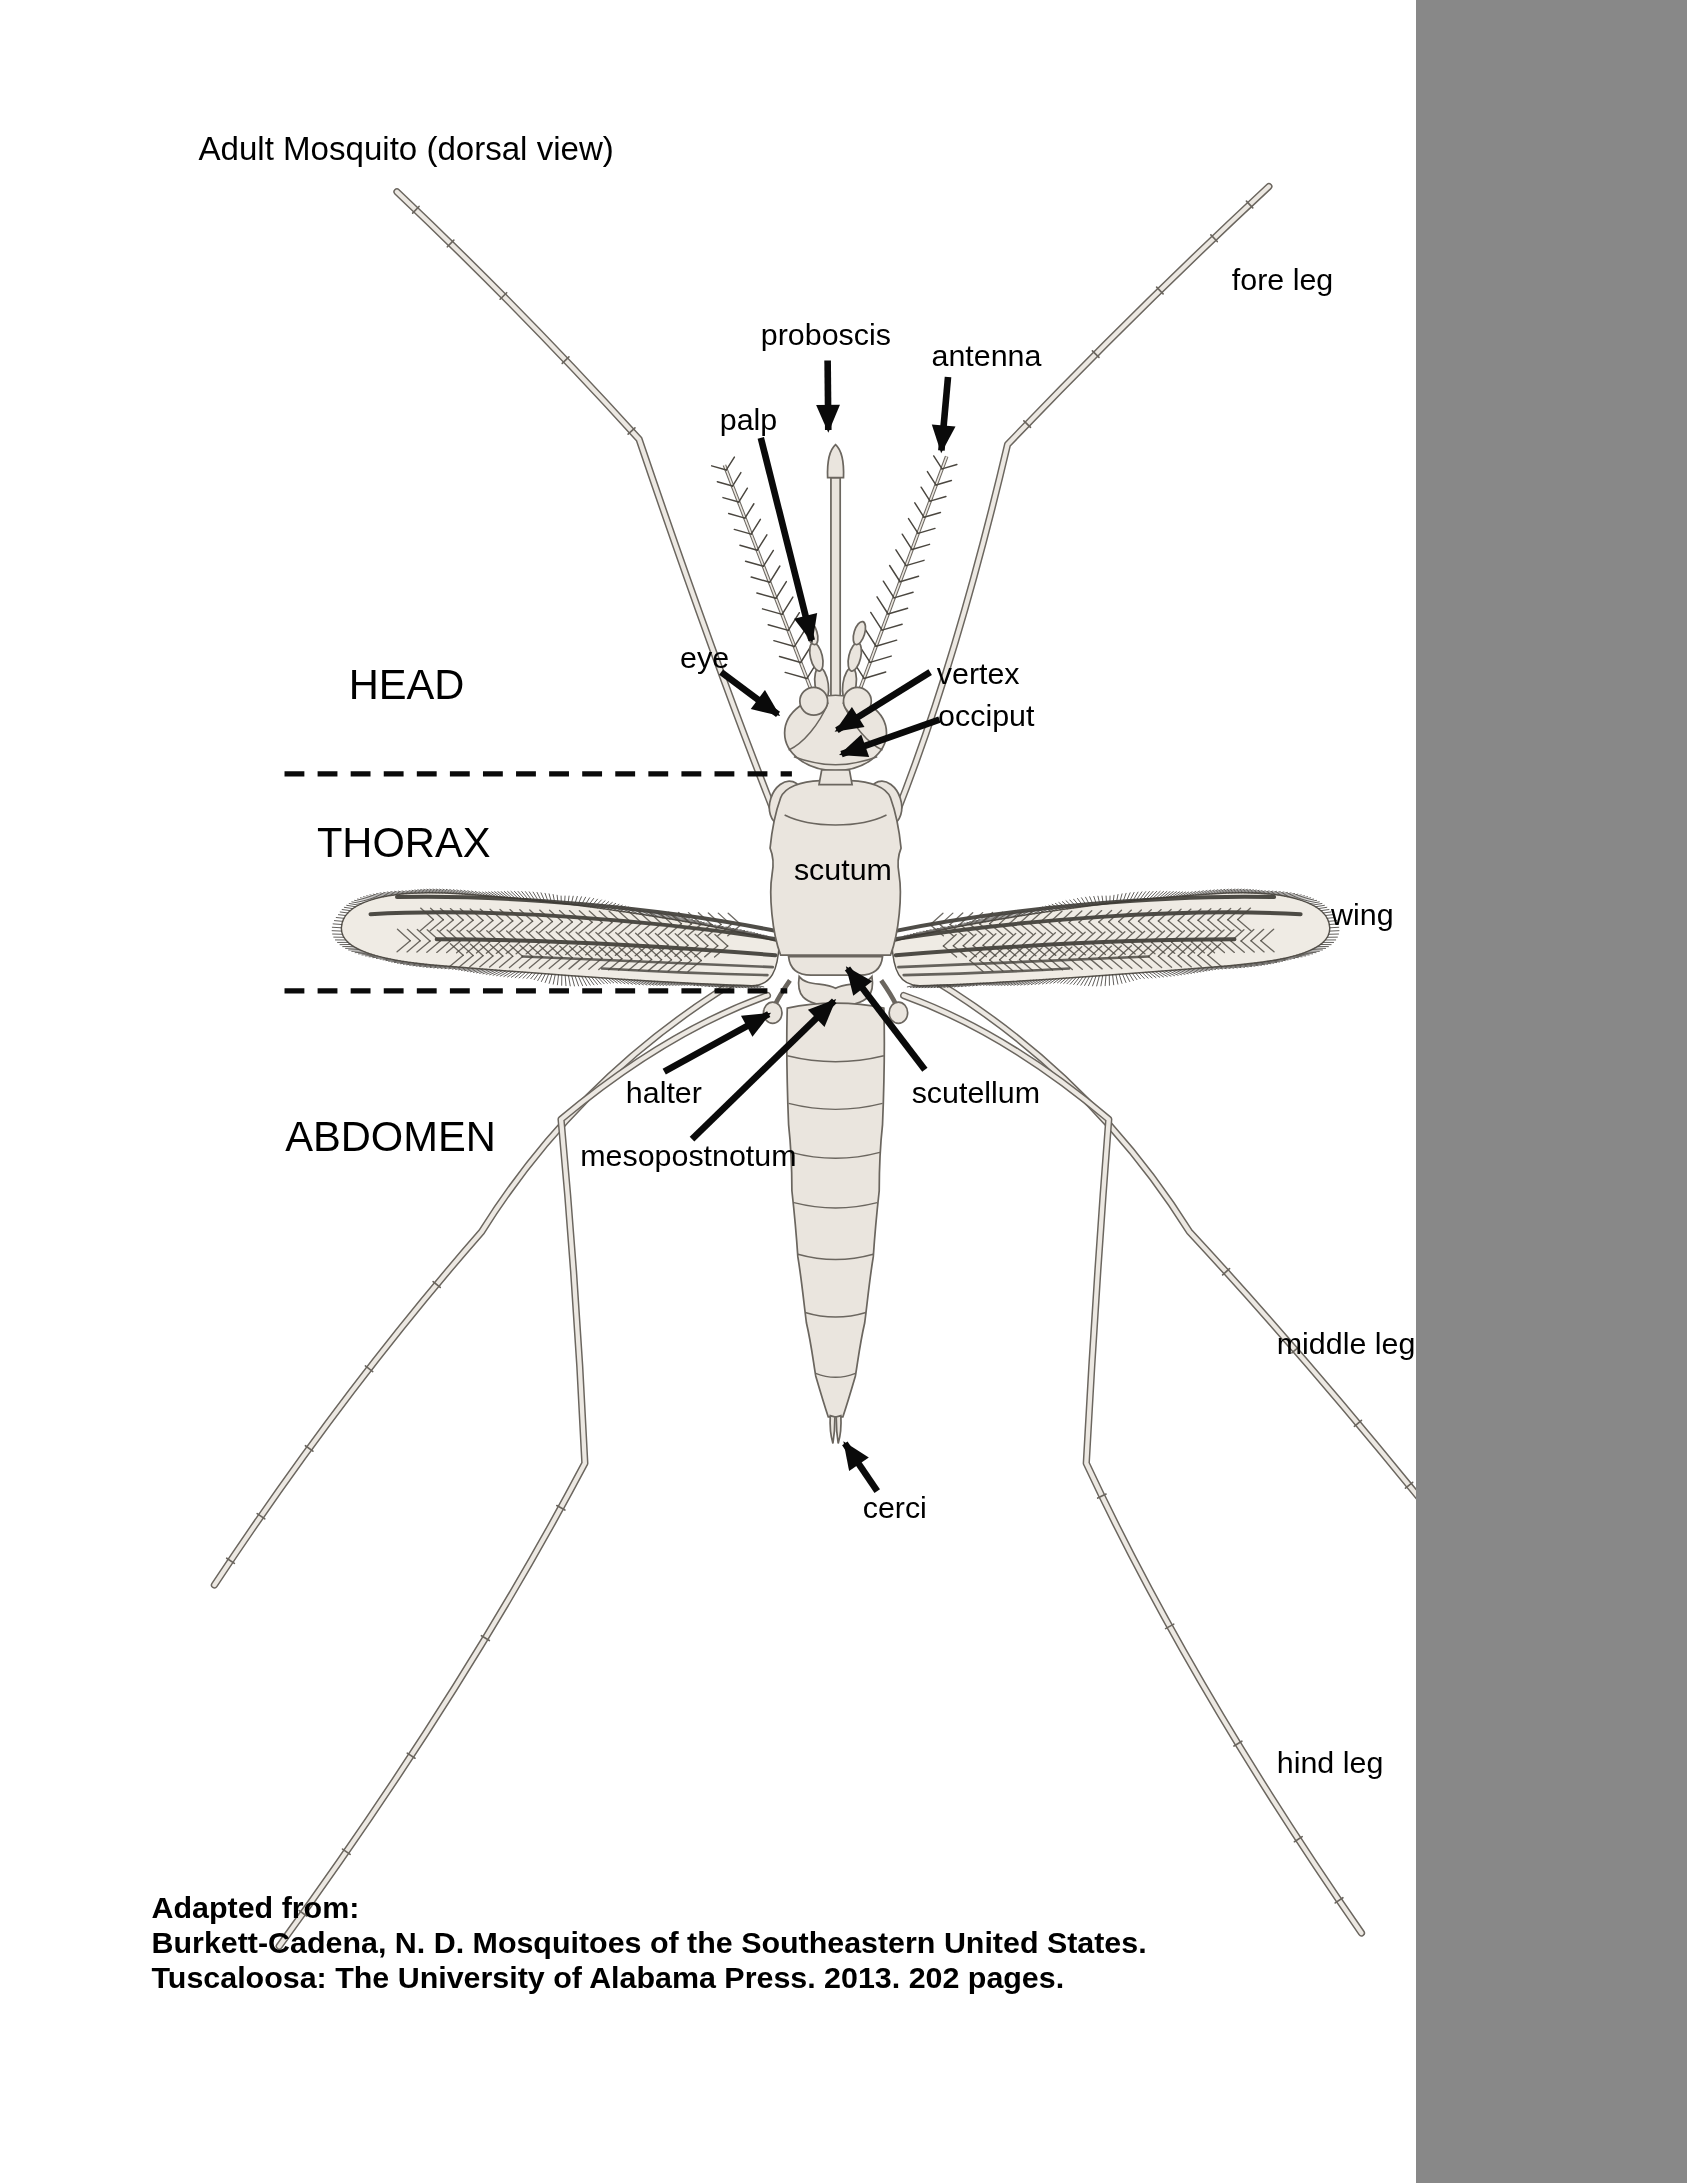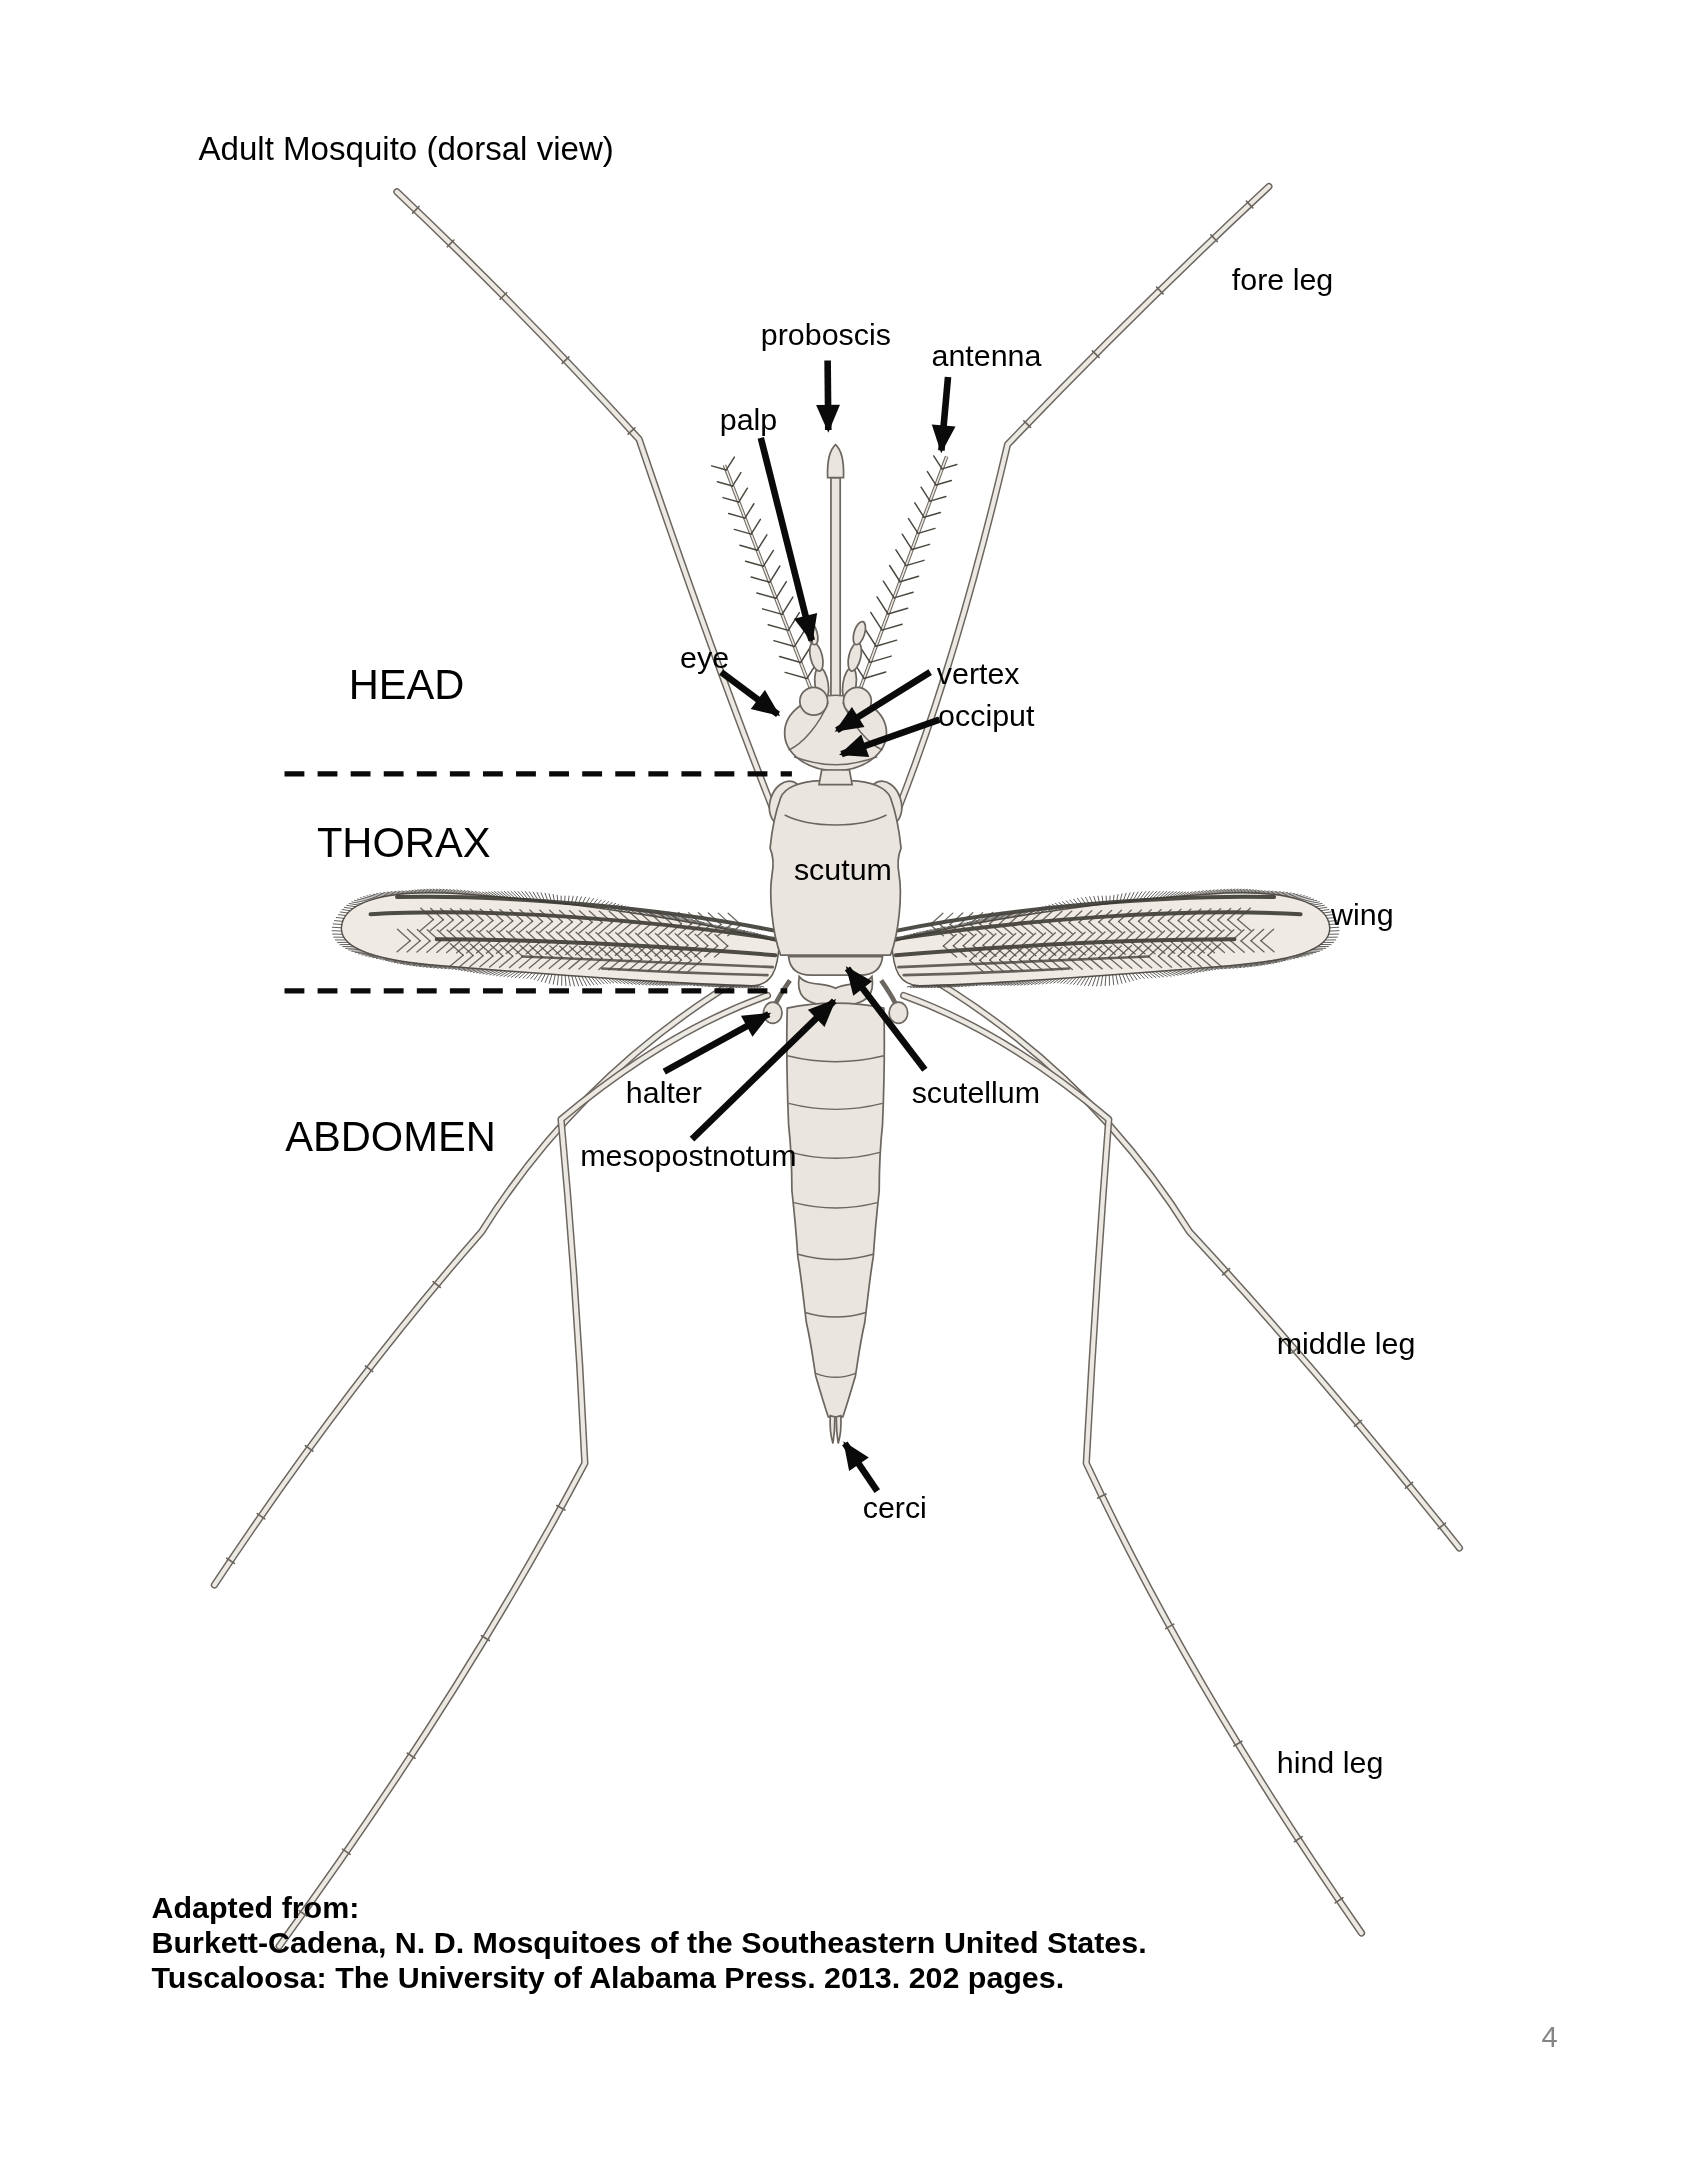--- a/index.html
+++ b/index.html
@@ -1,18 +1,18 @@
 <!DOCTYPE html>
 <html style="font-size:10.6px"><head>
 <meta charset="utf-8">
 <style>
   html,body{margin:0;padding:0;background:#888;}
   .page{
     position:relative;
-    width:1687px;height:2183px;
+    width:1416px;height:2183px;
     background:#ffffff;
     font-family:"Liberation Sans", sans-serif;
     overflow:hidden;
   }
   svg{position:absolute;left:0;top:0;}
   text{fill:#000000;}
   .title{font-size:50px;}
   .sec{font-size:63px;}
   .lbl{font-size:46px;}
   .cite{font-size:46px;font-weight:bold;}

